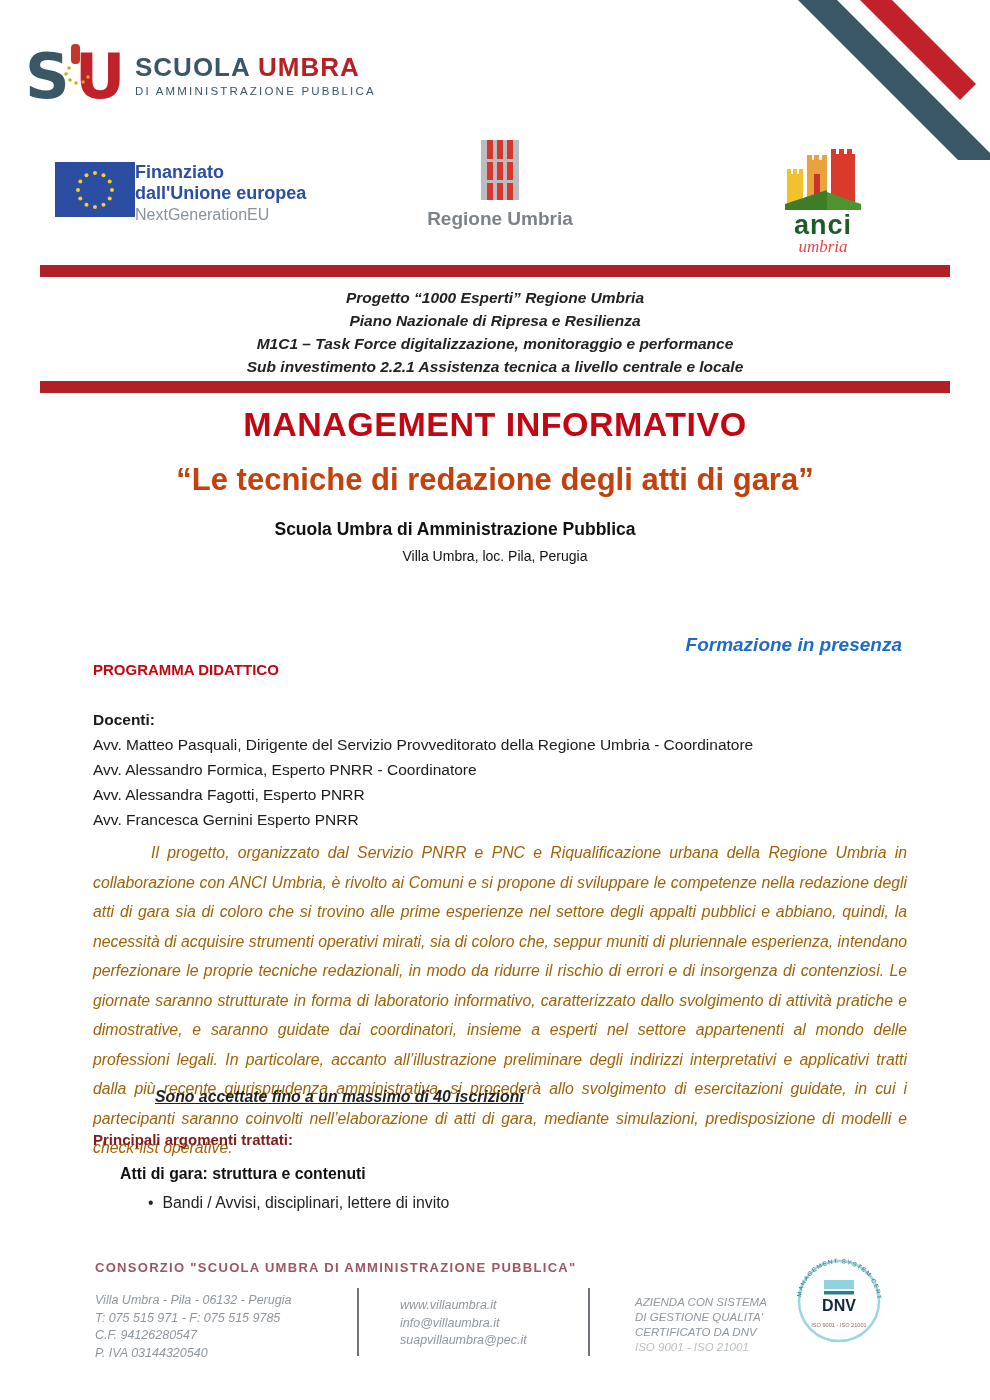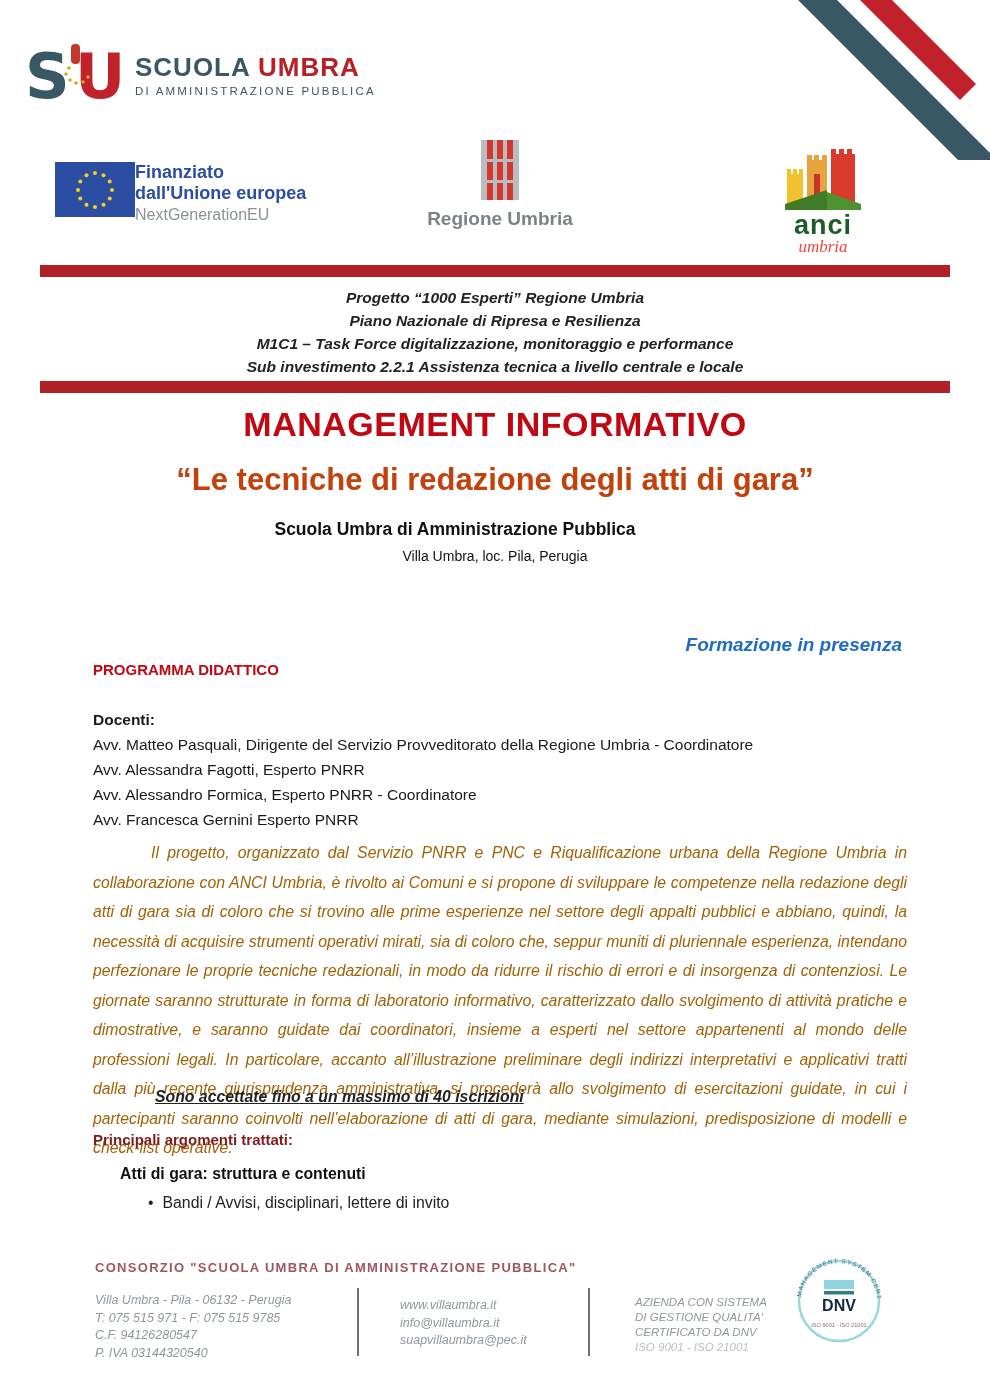--- a/index.html
+++ b/index.html
@@ -174,22 +174,22 @@
   <div class="sub-org">Scuola Umbra di Amministrazione Pubblica</div>
   <div class="sub-loc">Villa Umbra, loc. Pila, Perugia</div>
 
   <div class="mode">Formazione in presenza</div>
 
   <div class="prog-heading">PROGRAMMA DIDATTICO</div>
 
   <div class="docenti">
     <div class="head">Docenti:</div>
     <div>Avv. Matteo Pasquali, Dirigente del Servizio Provveditorato della Regione Umbria - Coordinatore</div>
+    <div>Avv. Alessandro Formica, Esperto PNRR - Coordinatore</div>
     <div>Avv. Alessandra Fagotti, Esperto PNRR</div>
-    <div>Avv. Alessandro Formica, Esperto PNRR - Coordinatore</div>
     <div>Avv. Francesca Gernini Esperto PNRR</div>
   </div>
 
   <div class="body-par">Il progetto, organizzato dal Servizio PNRR e PNC e Riqualificazione urbana della Regione Umbria in collaborazione con ANCI Umbria, è rivolto ai Comuni e si propone di sviluppare le competenze nella redazione degli atti di gara sia di coloro che si trovino alle prime esperienze nel settore degli appalti pubblici e abbiano, quindi, la necessità di acquisire strumenti operativi mirati, sia di coloro che, seppur muniti di pluriennale esperienza, intendano perfezionare le proprie tecniche redazionali, in modo da ridurre il rischio di errori e di insorgenza di contenziosi. Le giornate saranno strutturate in forma di laboratorio informativo, caratterizzato dallo svolgimento di attività pratiche e dimostrative, e saranno guidate dai coordinatori, insieme a esperti nel settore appartenenti al mondo delle professioni legali. In particolare, accanto all’illustrazione preliminare degli indirizzi interpretativi e applicativi tratti dalla più recente giurisprudenza amministrativa, si procederà allo svolgimento di esercitazioni guidate, in cui i partecipanti saranno coinvolti nell’elaborazione di atti di gara, mediante simulazioni, predisposizione di modelli e check-list operative.</div>
 
   <div class="max-note">Sono accettate fino a un massimo di 40 iscrizioni</div>
 
   <div class="topics-heading">Principali argomenti trattati:</div>
   <div class="topic-group">Atti di gara: struttura e contenuti</div>
   <div class="bullets">

